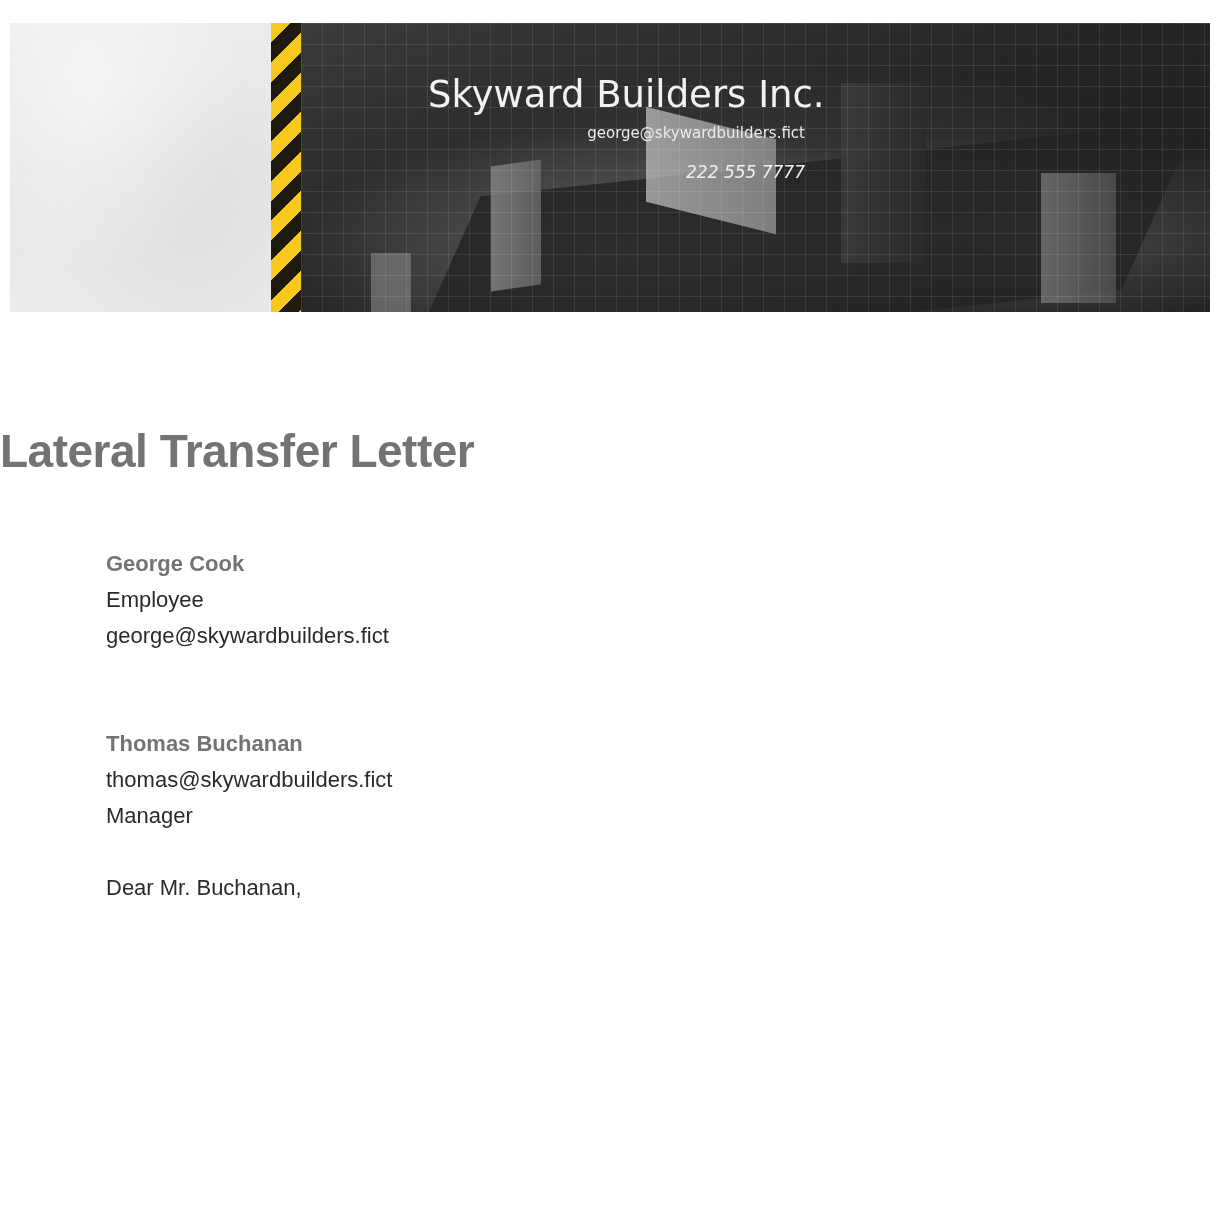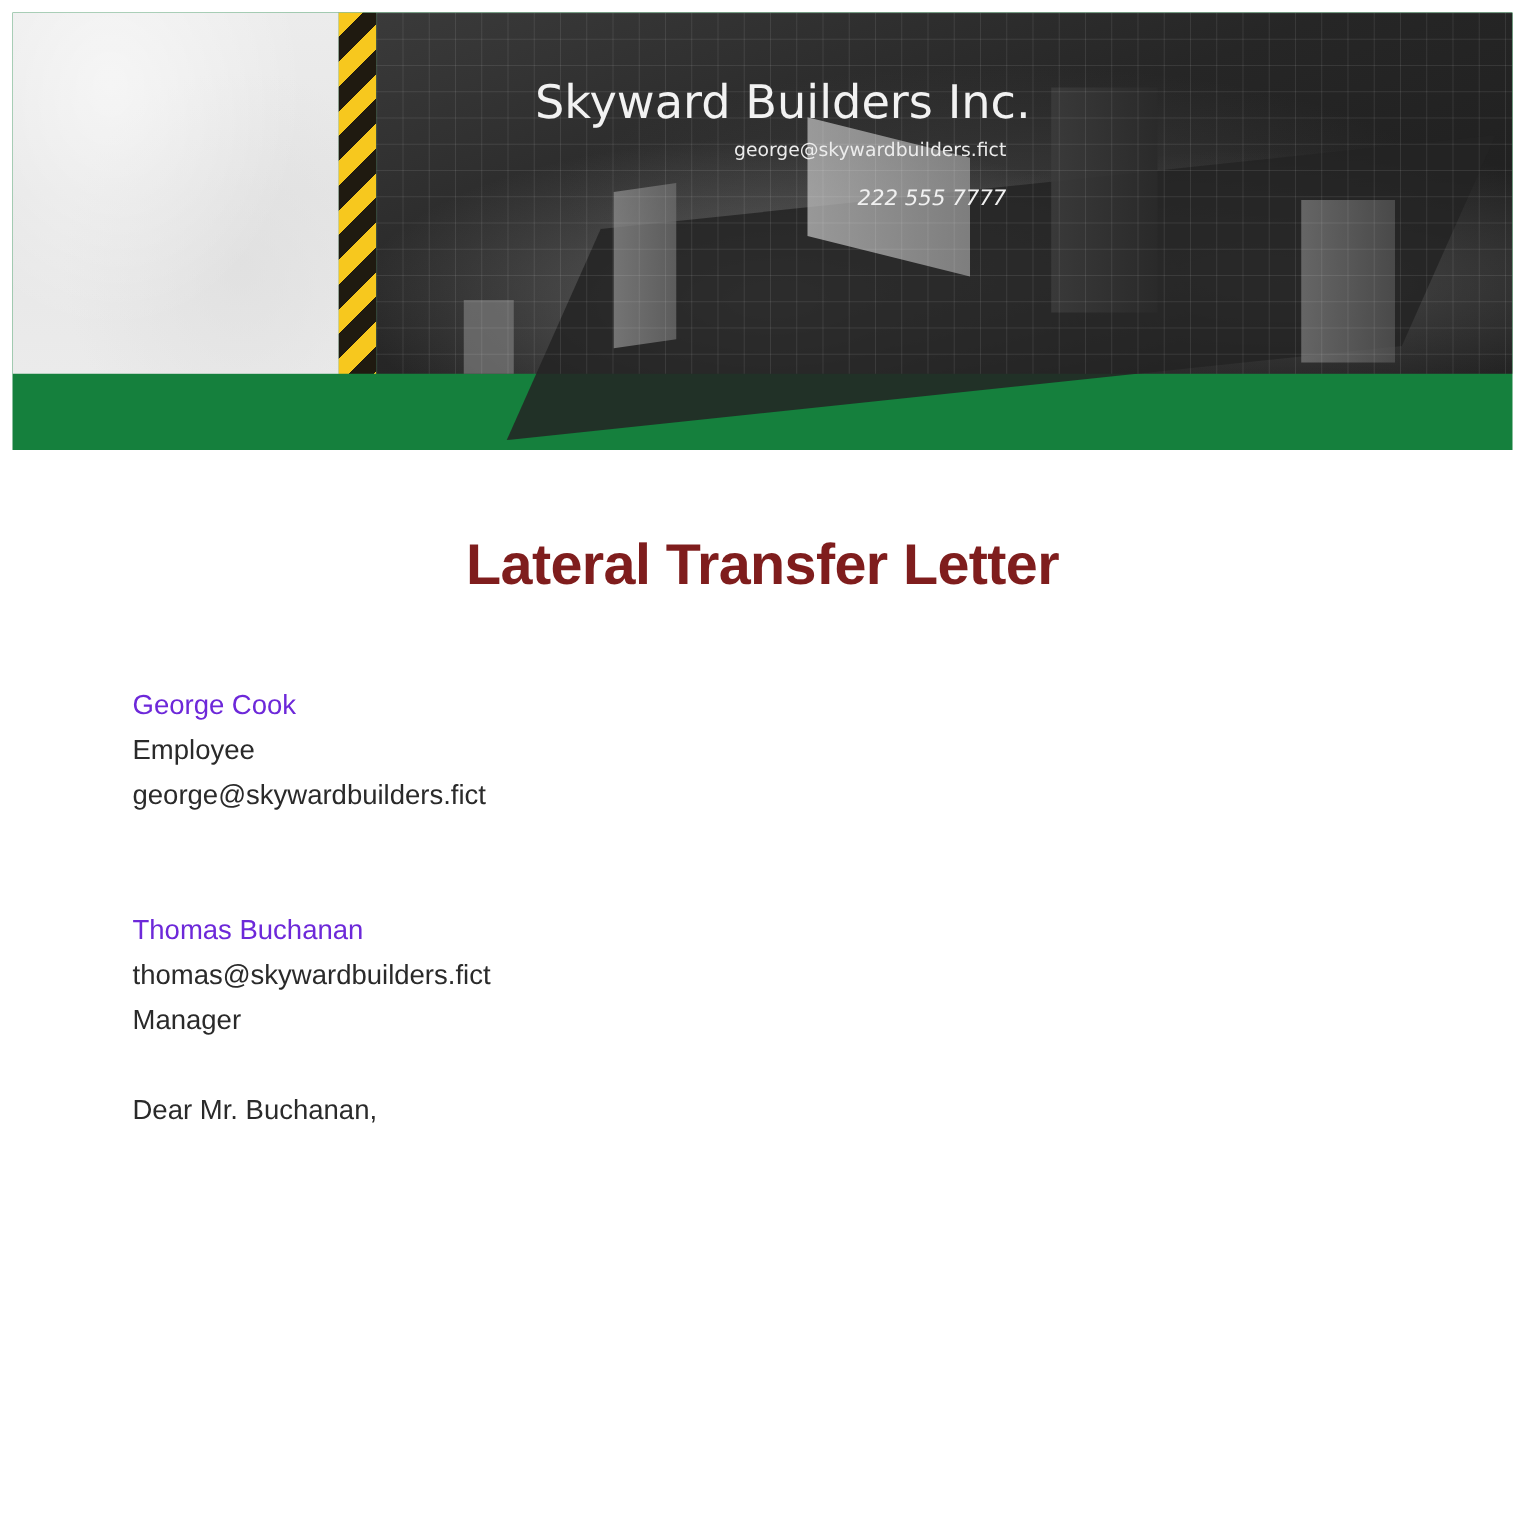--- a/index.html
+++ b/index.html
@@ -11,25 +11,25 @@
       width: 1220px;
       height: 1218px;
       overflow: hidden;
       position: relative;
       font-family: "Liberation Sans", "DejaVu Sans", sans-serif;
       color: #222222;
     }
     .header {
       position: absolute;
       left: 10px;
-      top: 10px;
+      top: 23px;
       width: 1200px;
-      height: 350px;
+      height: 289px;
       overflow: hidden;
-      background: #15803d;
+      background: #22c55e;
     }
     .header-left {
       position: absolute;
       left: 0;
       top: 0;
       width: 261px;
       height: 289px;
       background:
         radial-gradient(ellipse at 30% 20%, rgba(255,255,255,0.55), rgba(255,255,255,0) 60%),
         radial-gradient(ellipse at 70% 70%, rgba(220,220,220,0.6), rgba(255,255,255,0) 55%),
@@ -118,39 +118,38 @@
       font-size: 17px;
       color: #f0f0f0;
       white-space: nowrap;
       font-style: italic;
     }
     .doc-title {
       position: absolute;
       left: 0;
       top: 424px;
       width: 1220px;
-      text-align: center;
       font-family: "Liberation Sans", sans-serif;
       font-weight: bold;
       font-size: 46px;
-      color: #7f1d1d;
+      color: #737373;
       margin: 0;
       letter-spacing: -0.5px;
     }
     .content {
       position: absolute;
       left: 106px;
       top: 546px;
       width: 1000px;
       font-size: 22px;
       line-height: 36px;
       color: #2a2a2a;
     }
     .line { display: block; white-space: nowrap; }
-    .bold { font-weight: normal; color: #6d28d9; }
+    .bold { font-weight: bold; color: #737373; }
     .gap { height: 36px; }
     .para {
       text-align: justify;
       text-align-last: left;
       margin: 0;
     }
   </style>
 </head>
 <body>
 

